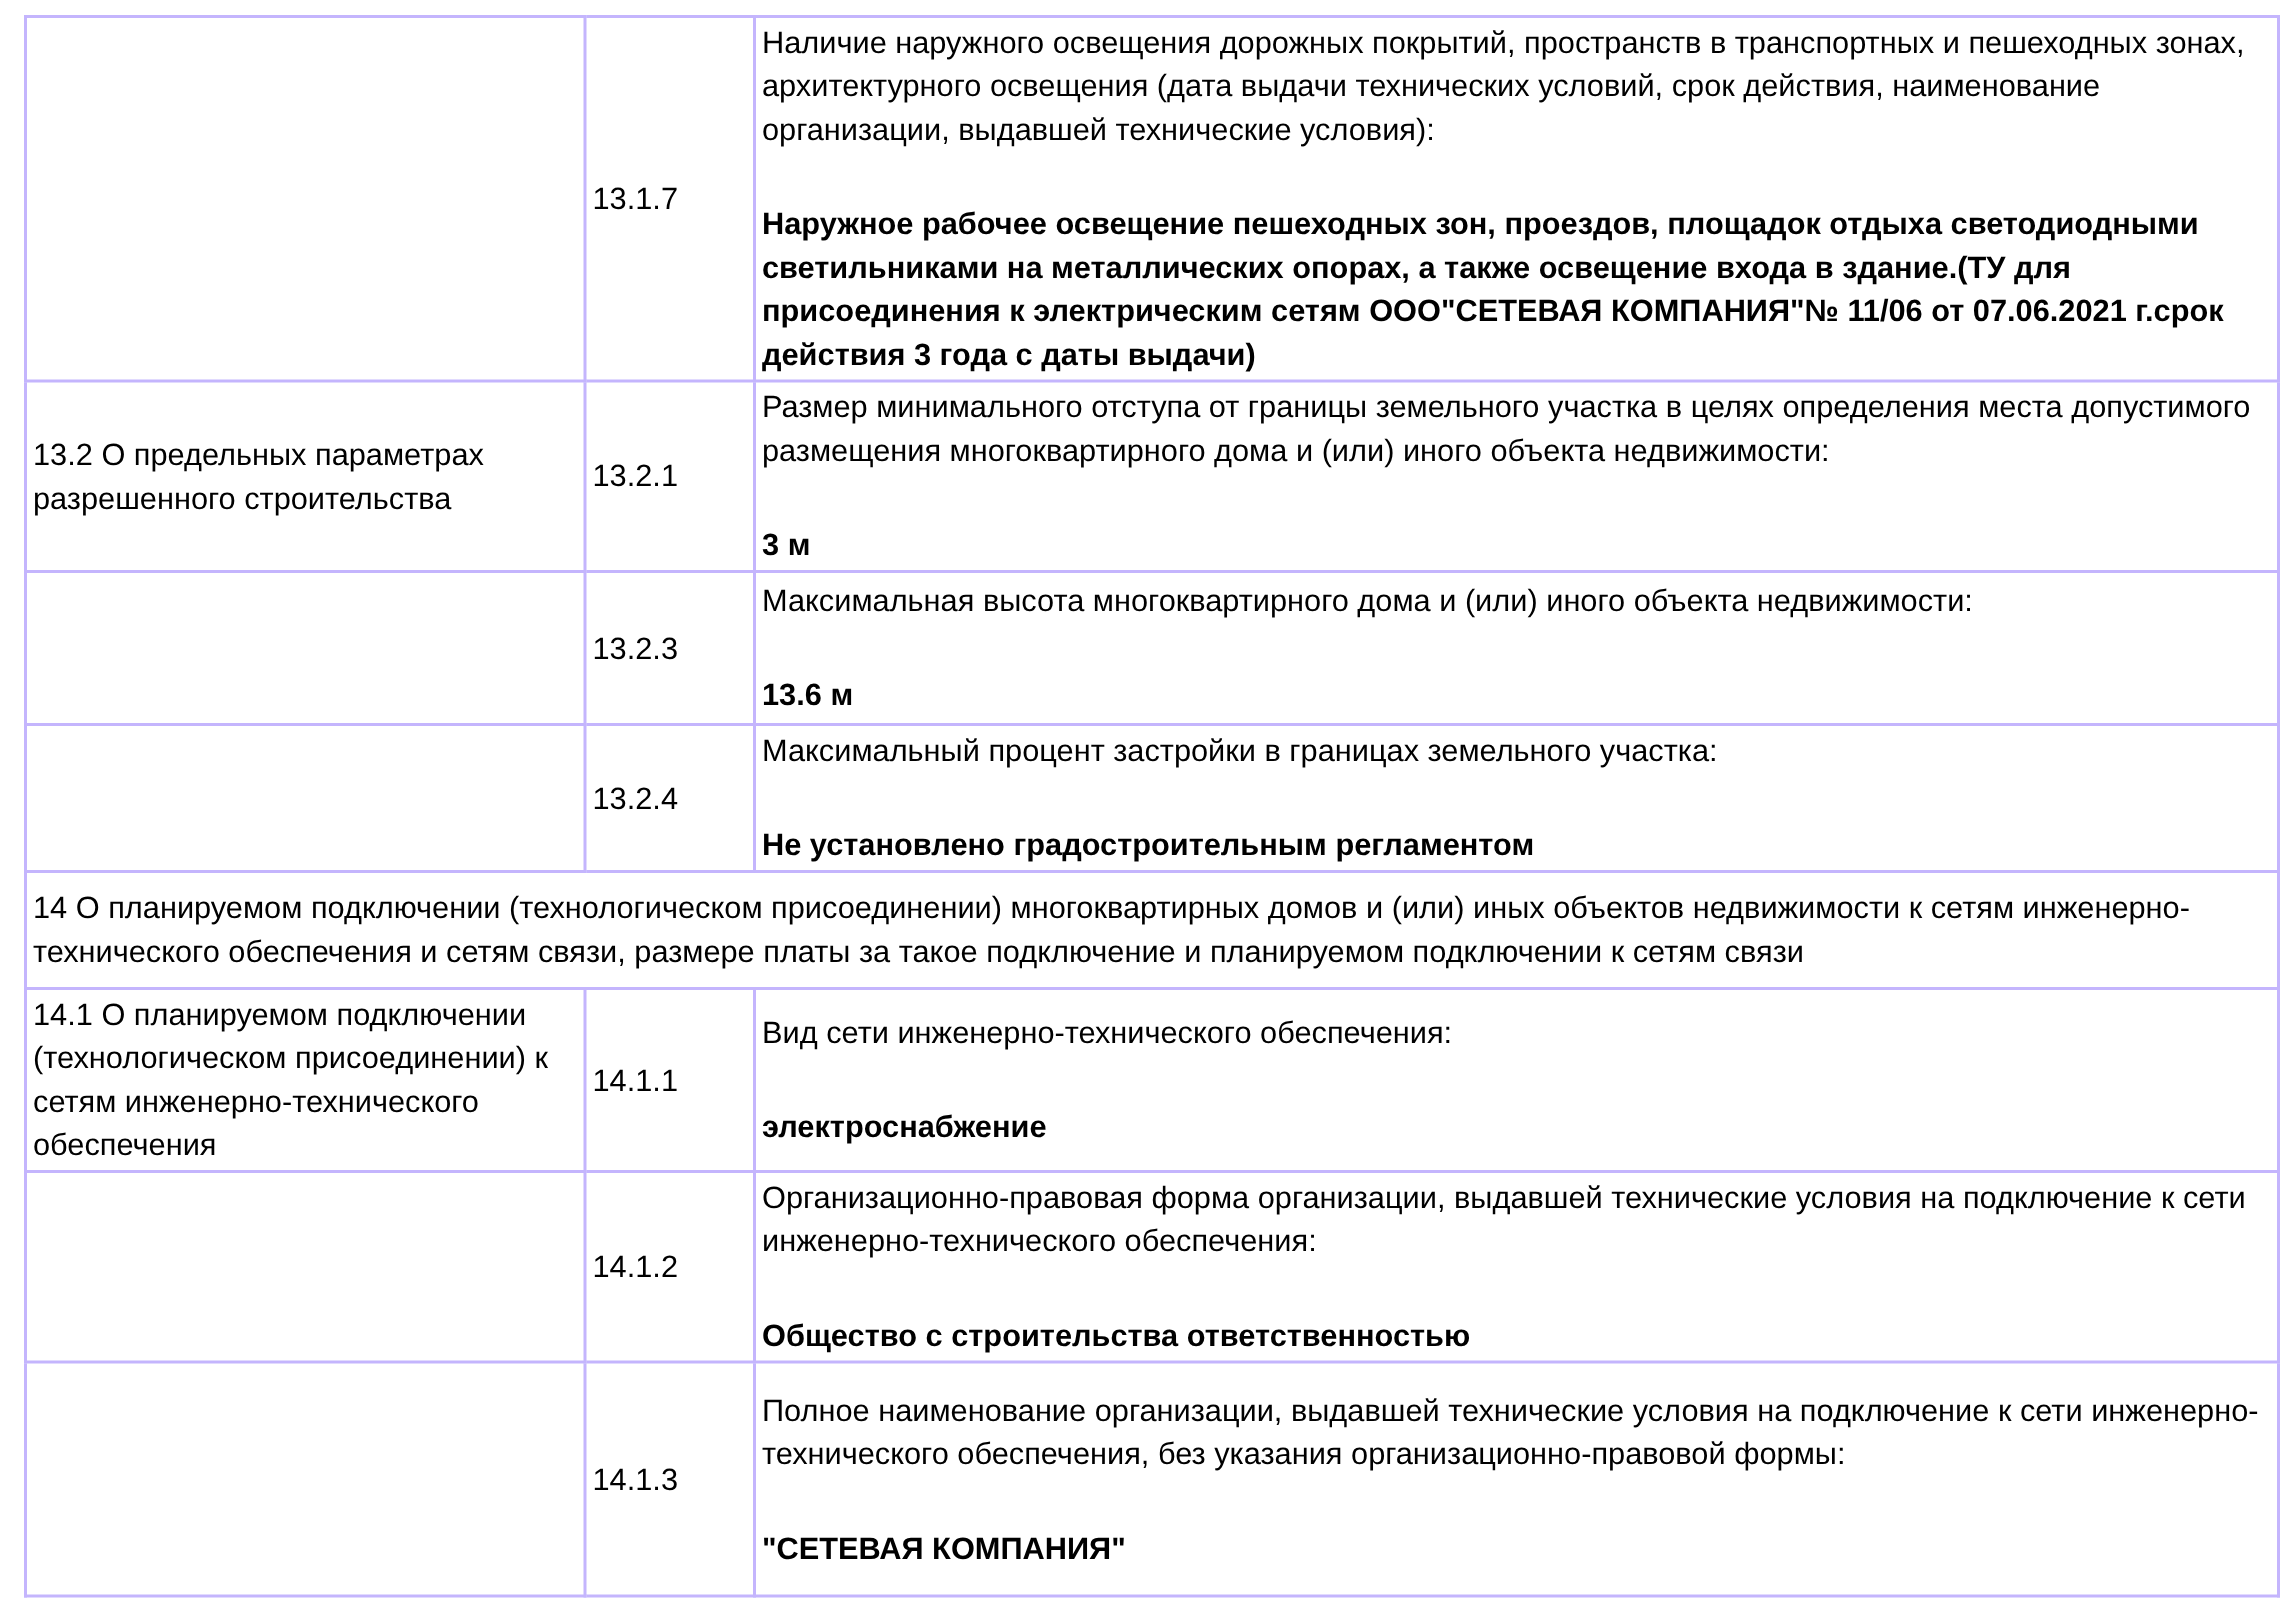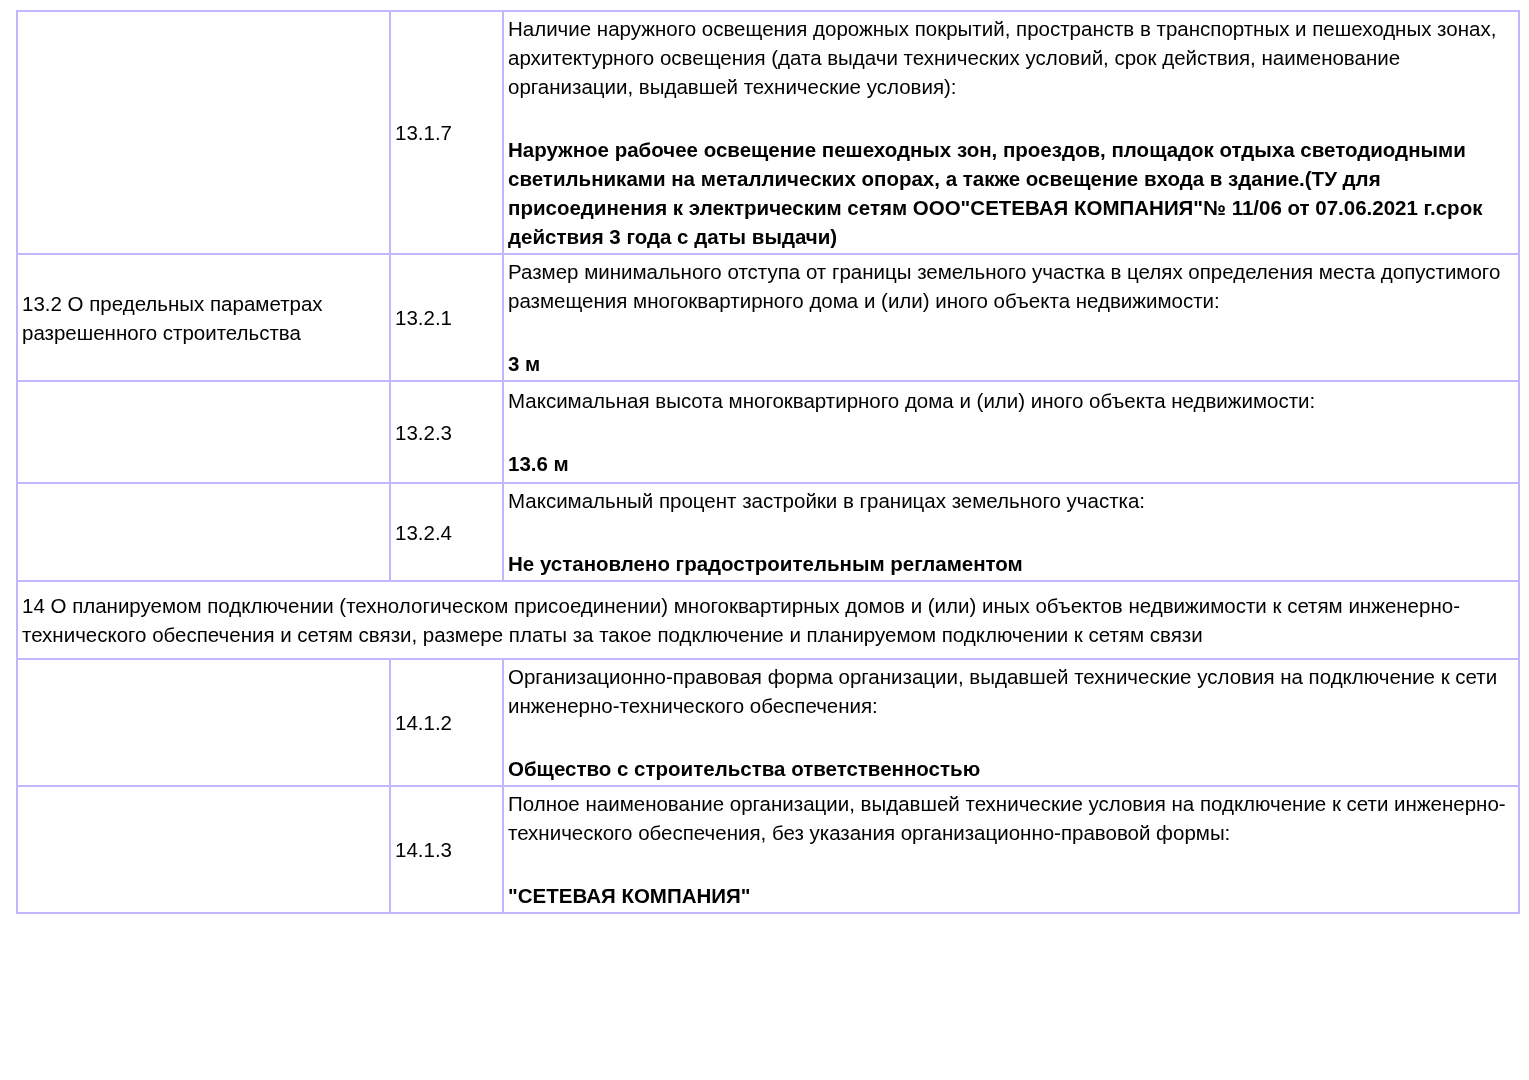--- a/index.html
+++ b/index.html
@@ -92,20 +92,28 @@
           <td class="code-cell">13.2.4</td>
           <td class="content-cell">
             <div class="question">Максимальный процент застройки в границах земельного участка:</div>
             <div class="answer">Не установлено градостроительным регламентом</div>
           </td>
         </tr>
         <tr>
           <td colspan="3" class="section-header-cell">14 О планируемом подключении (технологическом присоединении) многоквартирных домов и (или) иных объектов недвижимости к сетям инженерно-технического обеспечения и сетям связи, размере платы за такое подключение и планируемом подключении к сетям связи</td>
         </tr>
         <tr>
+          <td class="section-cell">14.1 О планируемом подключении (технологическом присоединении) к сетям инженерно-технического обеспечения</td>
+          <td class="code-cell">14.1.1</td>
+          <td class="content-cell">
+            <div class="question">Вид сети инженерно-технического обеспечения:</div>
+            <div class="answer">электроснабжение</div>
+          </td>
+        </tr>
+        <tr>
           <td class="section-cell"></td>
           <td class="code-cell">14.1.2</td>
           <td class="content-cell">
             <div class="question">Организационно-правовая форма организации, выдавшей технические условия на подключение к сети инженерно-технического обеспечения:</div>
             <div class="answer">Общество с строительства ответственностью</div>
           </td>
         </tr>
         <tr>
           <td class="section-cell"></td>
           <td class="code-cell">14.1.3</td>

